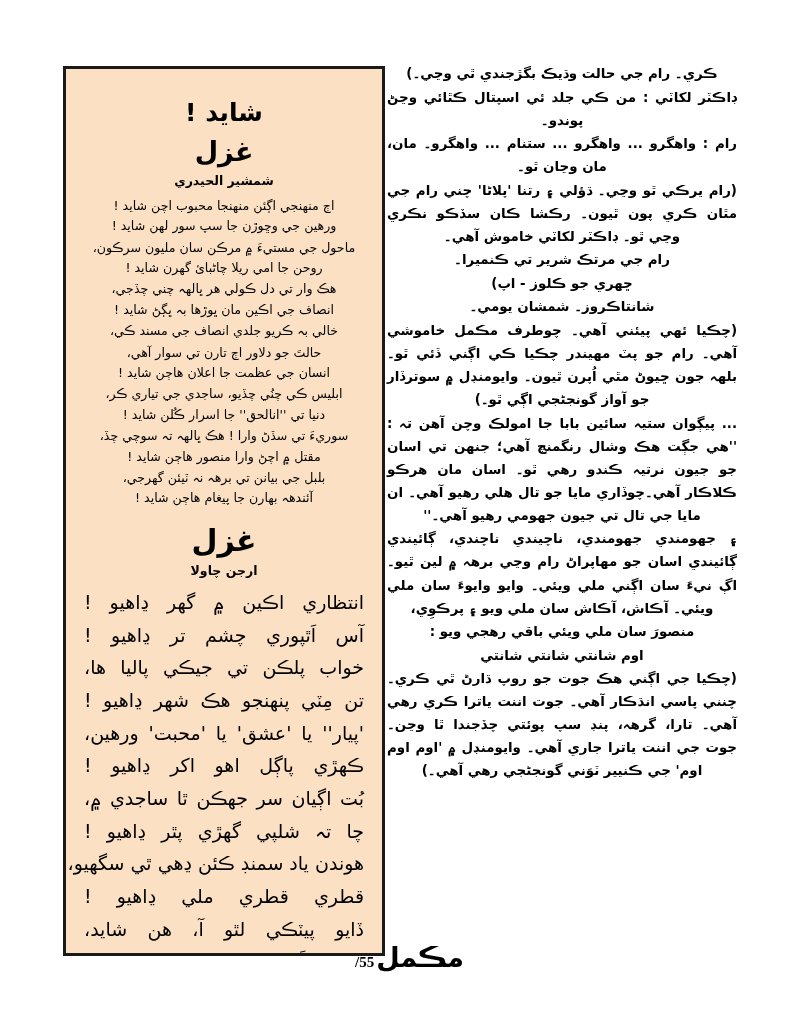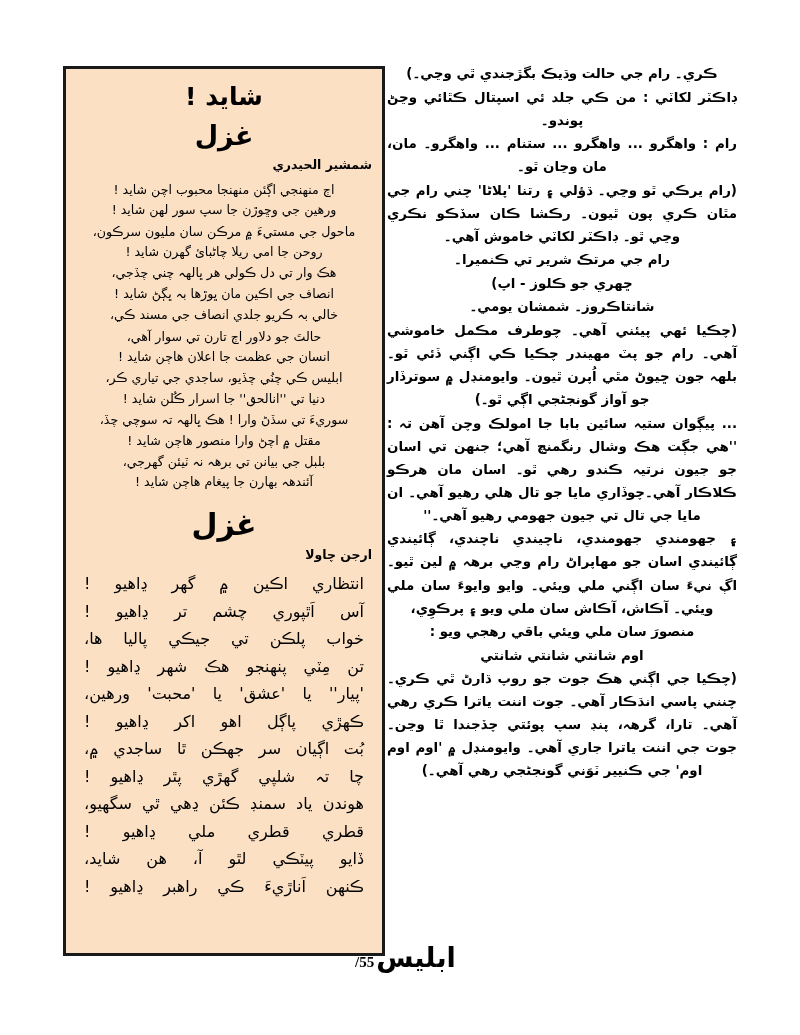--- a/index.html
+++ b/index.html
@@ -36,21 +36,21 @@
     padding: 10px 10px 8px 10px;
     direction: rtl;
     text-align: center;
     overflow: hidden;
   }
 
   .poem-title {
     font-size: 25px;
     font-weight: bold;
     line-height: 1.25;
-    margin: 2px 0 2px 0;
+    margin: 18px 0 2px 0;
     letter-spacing: 0.5px;
   }
 
   .poem-genre {
     font-size: 27px;
     font-weight: bold;
     line-height: 1.2;
     margin: 8px 0 4px 0;
   }
 
@@ -60,21 +60,20 @@
     line-height: 1.2;
     margin: 14px 0 4px 0;
   }
 
   .poem-author {
     font-size: 12.5px;
     font-weight: bold;
     line-height: 1.3;
     margin: 2px 0 7px 0;
     letter-spacing: 0.4px;
-    text-align: right;
   }
 
   .verses {
     list-style: none;
     margin: 4px;
     padding: 0;
   }
 
   
   .g1 .vline {
@@ -85,21 +84,21 @@
     font-weight: normal;
   }
   .g1 .vline.a { text-align: center; }
   .g1 .vline.b { text-align: center; }
 
   
   .g1 .couplet { margin-bottom: 1px; }
 
   
   .g2 .vline {
-    font-size: 16px;
+    font-size: 19px;
     line-height: 1.72;
     text-align: justify;
     text-align-last: justify;
     white-space: nowrap;
     direction: rtl;
     padding: 0 4px;
   }
   .g2 .couplet { margin-bottom: 0px; }
 
   
@@ -239,17 +238,17 @@
     <p class="prose-p centered">شانتاڪروز۔ شمشان يومي۔</p>
     <p class="prose-p">(چڪيا ئهي پيئني آهي۔ چوطرف مڪمل خاموشي آهي۔ رام جو پٽ مهيندر چڪيا ڪي اڳني ڏئي ٿو۔ بلهہ جون ڇيوڻ مٿي اُپرن ٿيون۔ وايومنڊل ۾ سوترڏار جو آواز گونجڻجي اڳي ٿو۔)</p>
     <p class="prose-p">... پيڳوان ستيہ سائين بابا جا امولڪ وچن آهن تہ : ''هي جڳت هڪ وشال رنگمنچ آهي؛ جنهن تي اسان جو جيون نرتيہ ڪندو رهي ٿو۔ اسان مان هرڪو ڪلاڪار آهي۔چوڏاري مايا جو تال هلي رهيو آهي۔ ان مايا جي تال تي جيون جهومي رهيو آهي۔''</p>
     <p class="prose-p">۽ جهومندي جهومندي، ناچيندي ناچندي، ڳائيندي ڳائيندي اسان جو مهاپراڻ رام وڃي برهہ ۾ لين ٿيو۔ اڳ نيءَ سان اڳني ملي ويئي۔ وايو وايوءَ سان ملي ويئي۔ آڪاش، آڪاش سان ملي ويو ۽ پرڪوِي،</p>
     <p class="prose-p centered">منصورَ سان ملي ويئي باقي رهجي ويو :</p>
     <p class="prose-p centered">اوم شانتي شانتي شانتي</p>
     <p class="prose-p">(چڪيا جي اڳني هڪ جوت جو روپ ڌارڻ ٿي ڪري۔ چنني پاسي انڌڪار آهي۔ جوت اننت ياترا ڪري رهي آهي۔ تارا، گرهہ، پنڊ سپ پوئتي چڏجندا ٿا وڃن۔ جوت جي اننت ياترا جاري آهي۔ وايومنڊل ۾ 'اوم اوم اوم' جي ڪنيير ٽوَني گونجڻجي رهي آهي۔)</p>
   </div>
 
   <div class="footer">
-    <span class="footer-name">ابليس</span>
+    <span class="footer-name">مڪمل</span>
     <span class="footer-page">55/</span>
   </div>
 
 </div>
 
 </body></html>

